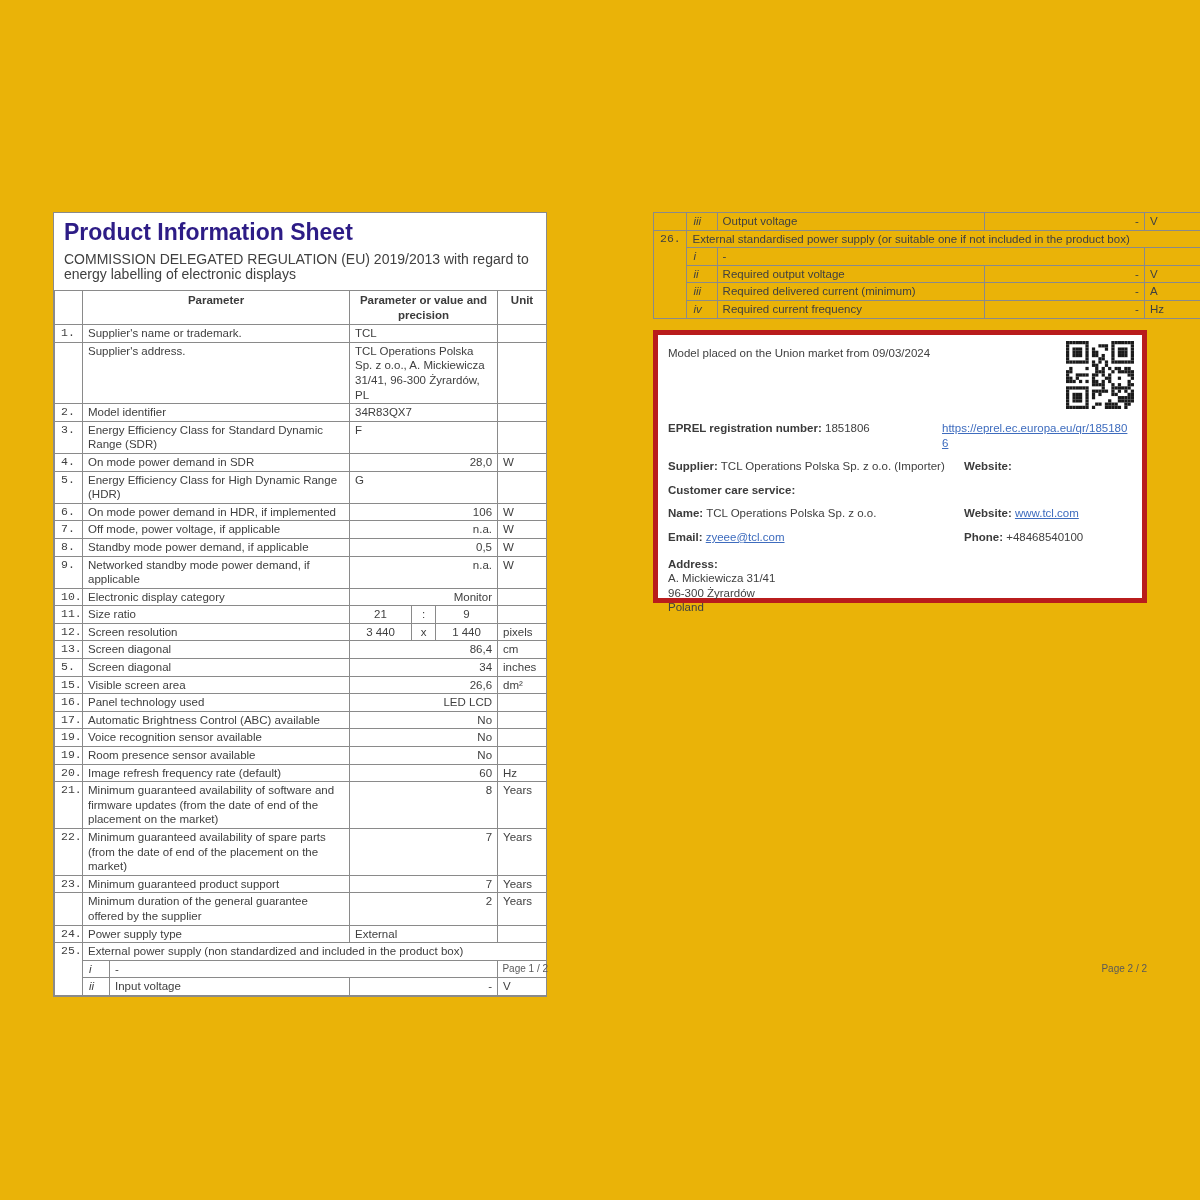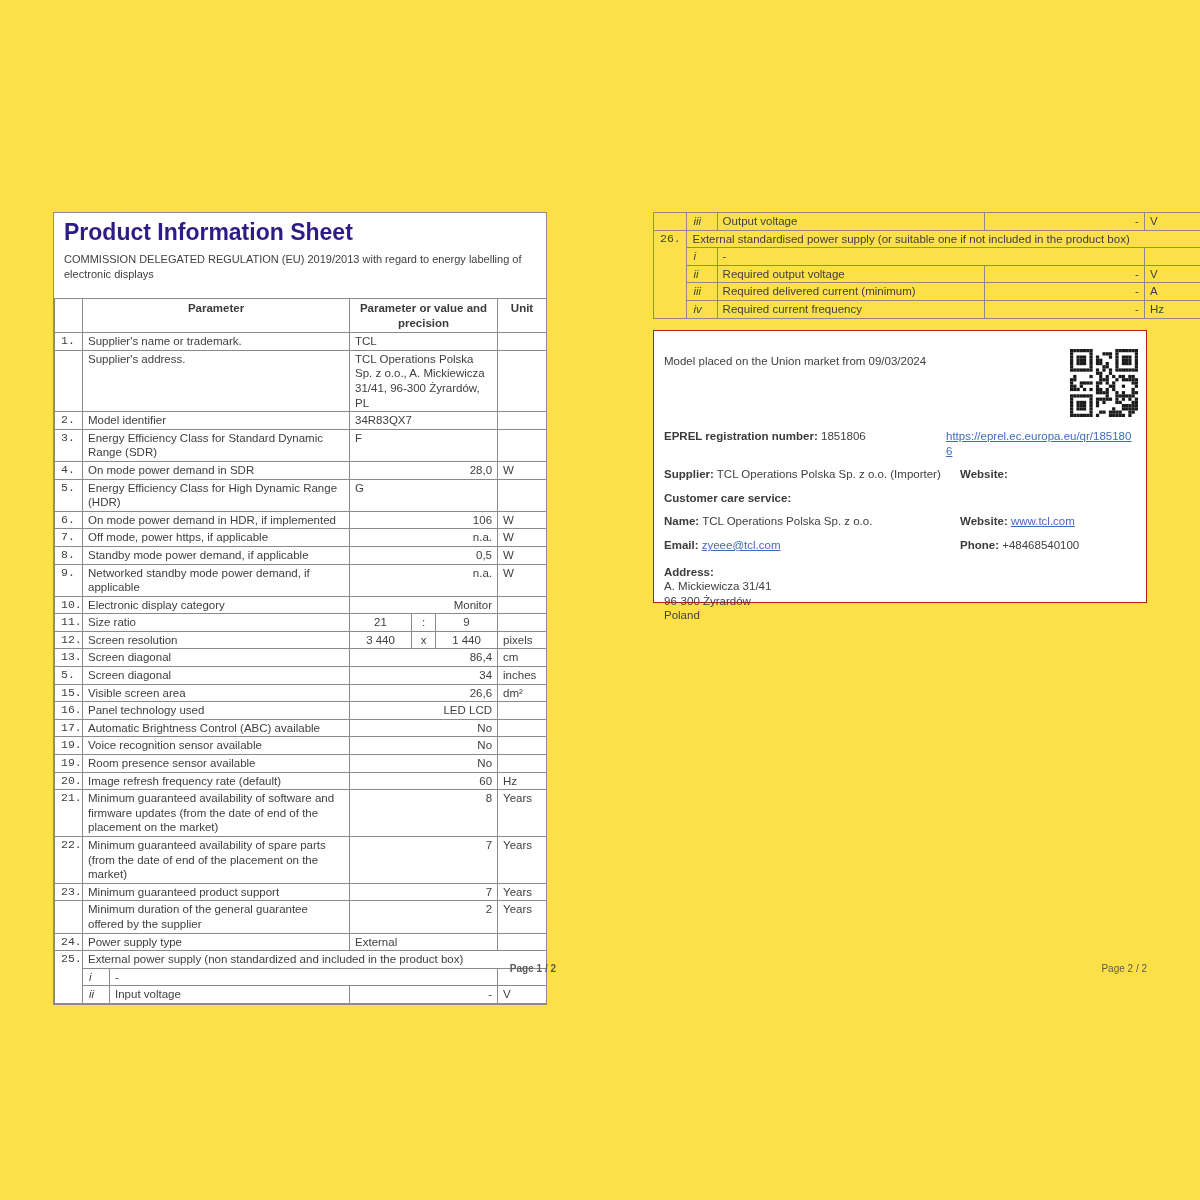--- a/index.html
+++ b/index.html
@@ -1,56 +1,56 @@
 <!DOCTYPE html>
 <html><head>
 <meta charset="utf-8">
 <style>
   * { margin:0; padding:0; box-sizing:border-box; }
   body { background:#ffffff; font-family:"Liberation Sans", sans-serif; }
-  .canvas { position:relative; width:1200px; height:1200px; background:#fde047; overflow:hidden; }
+  .canvas { position:relative; width:1200px; height:1200px; background:#eab308; overflow:hidden; }
 
   
   .page1 { position:absolute; left:53px; top:212px; width:494px; border:1px solid #8a8a8a; background:#fff; }
   .titleblock { padding:5px 10px 4px 10px; }
   .doc-title { font-size:23px; line-height:28px; font-weight:bold; color:#2d1c86; margin-bottom:6px; }
-  .doc-subtitle { font-size:11px; line-height:15px; color:#404040; width:474px; padding-right:4px; margin-bottom:12px; }
+  .doc-subtitle { font-size:14px; line-height:15px; color:#404040; width:474px; padding-right:4px; margin-bottom:4px; }
 
   table.ptable { border-collapse:collapse; width:100%; table-layout:fixed; }
   .ptable td, .ptable th { border:1px solid #8a8a8a; padding:1px 5px; vertical-align:top;
     font-size:11.5px; line-height:14.6px; color:#404040; overflow:hidden; }
   .ptable th { text-align:center; font-weight:bold; color:#3b3b3b; padding-top:2px; padding-bottom:2px; }
   .v-right { text-align:right; padding-right:7px; }
   .v-left  { text-align:left; }
   .v-center{ text-align:center; }
   td.c-sep { text-align:center; padding:1px 2px; }
   td.c-roman { font-style:italic; padding-left:6px; }
   td.c-num { padding-left:6px;font-family:Liberation Mono, monospace; }
 
   
   .page2-table { position:absolute; left:653px; top:212px; width:550px; }
   .infobox { position:absolute; left:653px; top:330px; width:494px; height:273px;
-    border:1px solid #b91c1c; background:#fff; padding:19px 10px; font-size:11.5px;
+    border:5px solid #b91c1c; background:#fff; padding:7px 10px; font-size:11.5px;
     line-height:14.6px; color:#404040; }
   .ib-top { display:flex; justify-content:space-between; align-items:flex-start; height:70px; }
   .ib-market { padding-top:4px; }
   .qr { width:68px; height:68px; margin:-1px -2px 0 0; background:#fff; }
   .ib-row { display:flex; margin-top:9px; }
   .ib-left { width:296px; padding-right:8px; }
   .ib-right { flex:1; }
   .b { font-weight:bold; color:#3b3b3b; }
   .link { color:#3e6cbe; text-decoration:underline; cursor:pointer; }
   .eprel-link { display:inline-block; width:190px; word-break:break-all; }
   .ib-ccs { margin-top:9px; }
   .ib-address { margin-top:12px; }
   .addr-line { line-height:14.6px; }
 
   
   .pagefoot { position:absolute; width:494px; text-align:right; font-size:10px; color:#5a5a5a; top:963px; }
-  .foot1 { left:62px;font-weight:bold; }
+  .foot1 { left:54px; }
   .foot2 { left:653px; }
 </style>
 </head>
 <body>
 
 <div class="canvas">
 
   <div class="page1">
     <div class="titleblock">
       <div class="doc-title">Product Information Sheet</div>
@@ -112,21 +112,21 @@
             <td class="c-unit"></td>
           </tr>
           <tr>
             <td class="c-num">6.</td>
             <td colspan="2" class="c-label">On mode power demand in HDR, if implemented</td>
             <td colspan="3" class="c-val v-right">106</td>
             <td class="c-unit">W</td>
           </tr>
           <tr>
             <td class="c-num">7.</td>
-            <td colspan="2" class="c-label">Off mode, power https, if applicable</td>
+            <td colspan="2" class="c-label">Off mode, power voltage, if applicable</td>
             <td colspan="3" class="c-val v-right">n.a.</td>
             <td class="c-unit">W</td>
           </tr>
           <tr>
             <td class="c-num">8.</td>
             <td colspan="2" class="c-label">Standby mode power demand, if applicable</td>
             <td colspan="3" class="c-val v-right">0,5</td>
             <td class="c-unit">W</td>
           </tr>
           <tr>

